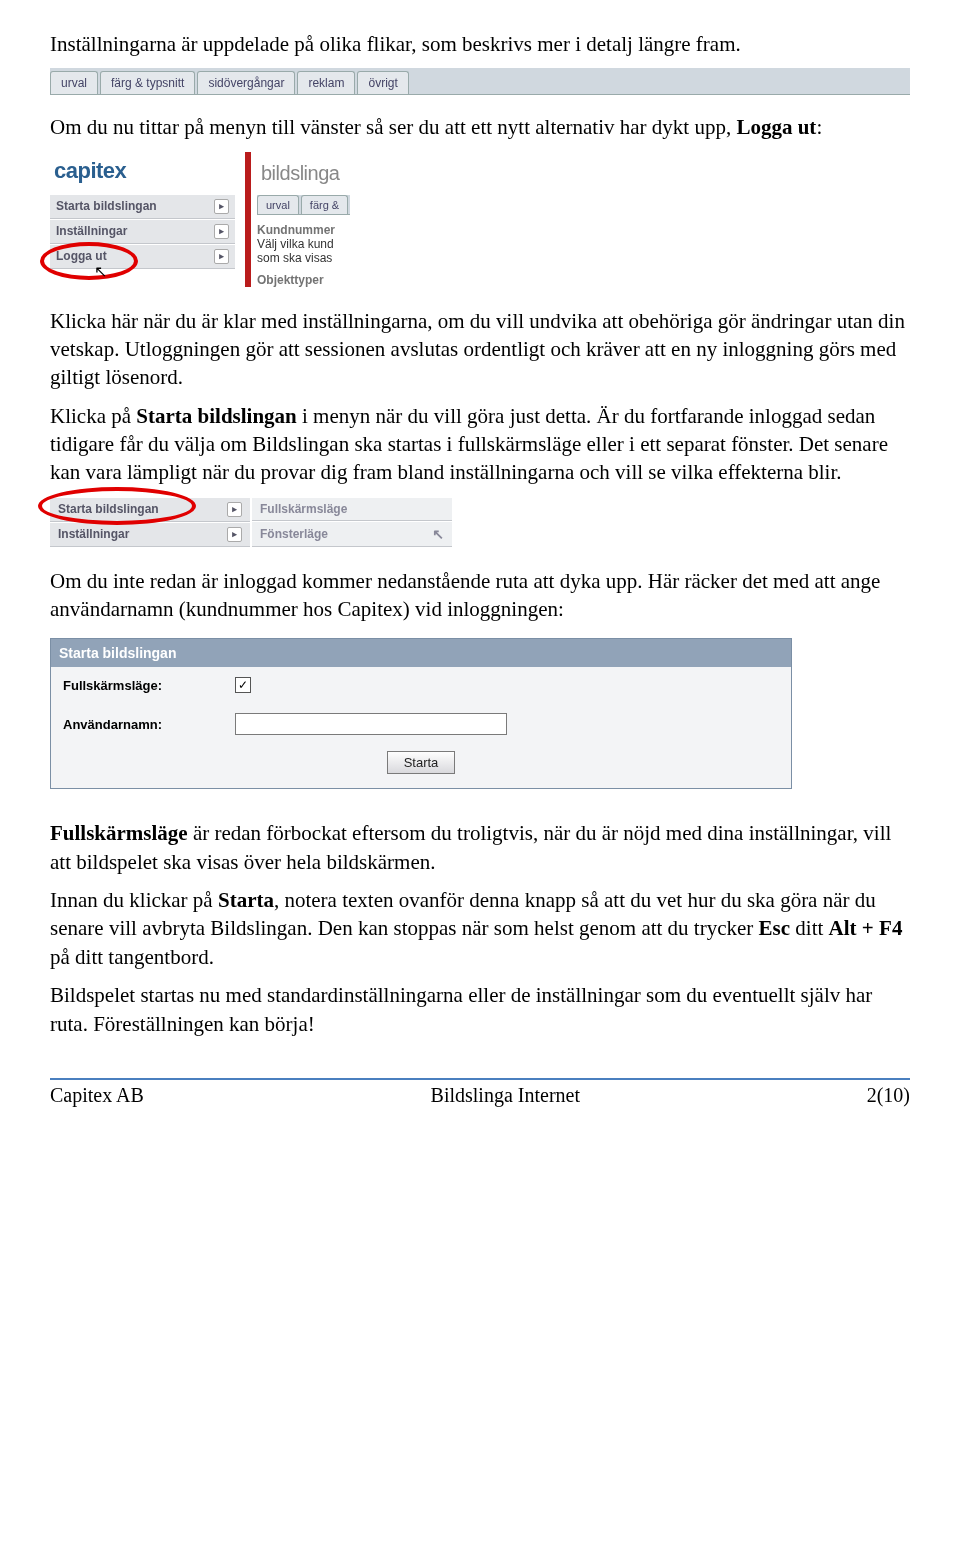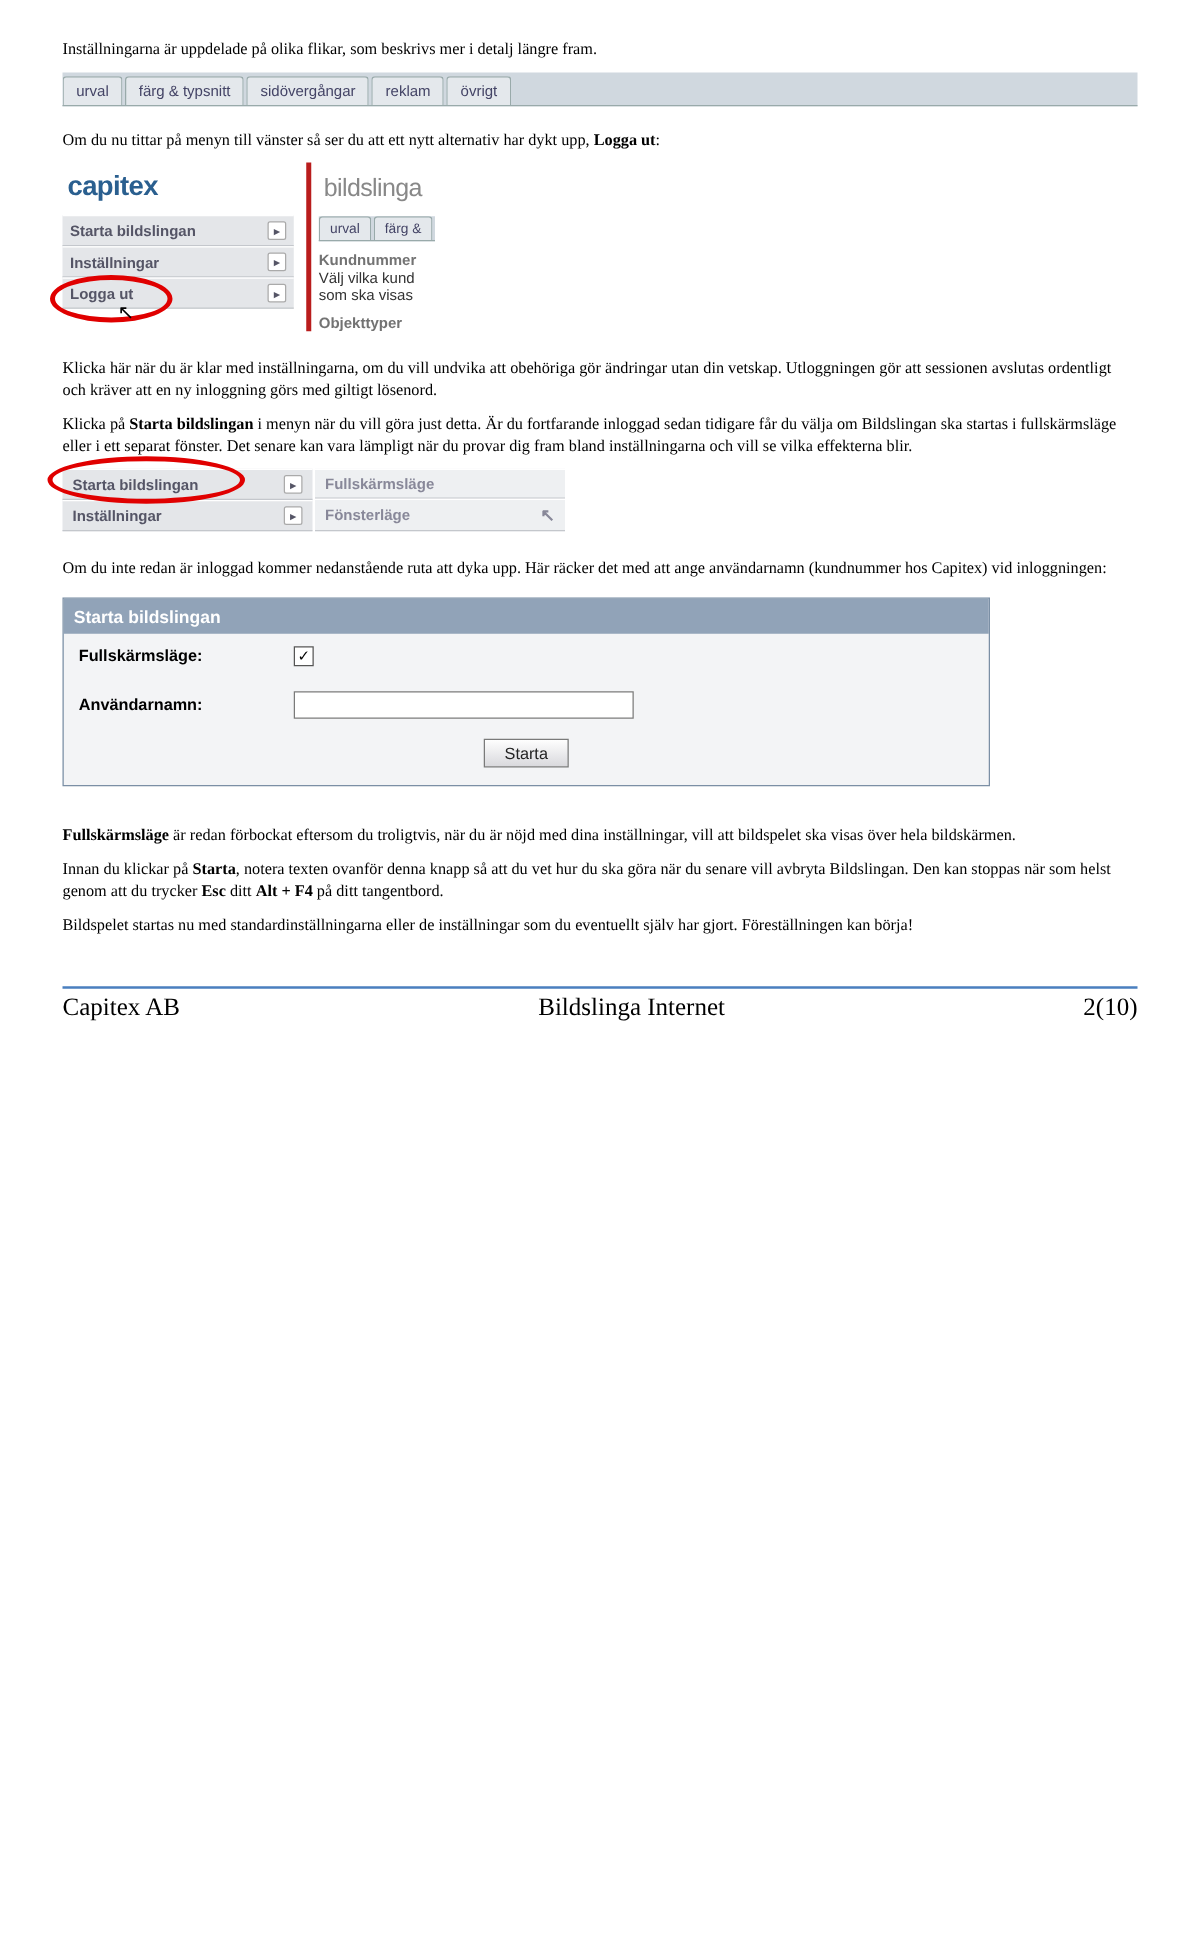--- a/index.html
+++ b/index.html
@@ -8,21 +8,21 @@
     background: #fff;
     font-family: Georgia, 'Times New Roman', serif;
     color: #000;
     width: 960px;
   }
   .page {
     padding: 20px 50px 10px 50px;
   }
   p {
     margin: 10px 0;
-    font-size: 13px;
+    font-size: 21px;
     line-height: 1.35;
   }
   .bold { font-weight: bold; }
   .tabrow {
     display: flex;
     align-items: flex-end;
     background: #d0d8df;
     height: 26px;
     margin: 8px 0 18px 0;
     font-family: Verdana, Arial, sans-serif;
@@ -87,21 +87,21 @@
     color:#556;
   }
   .red-circle {
     position:absolute;
     border:4px solid #e00000;
     border-radius:50%;
     width:90px;height:30px;
     pointer-events:none;
   }
   .right-frag {
-    border-left:4px solid #b91c1c;
+    border-left:6px solid #b91c1c;
     padding-left:6px;
     margin-left:10px;
     font-family: Verdana, Arial, sans-serif;
     font-size: 12px;
   }
   .mini-tabrow {
     display:flex;
     background:#d0d8df;
     border-bottom:1px solid #9aa;
   }
@@ -300,21 +300,21 @@
   </div>
 
   <p>
     <span class="bold">Fullskärmsläge</span><span> är redan förbockat eftersom du troligtvis, när du är nöjd med dina inställningar, vill att bildspelet ska visas över hela bildskärmen.</span>
   </p>
 
   <p>
     <span>Innan du klickar på </span><span class="bold">Starta</span><span>, notera texten ovanför denna knapp så att du vet hur du ska göra när du senare vill avbryta Bildslingan. Den kan stoppas när som helst genom att du trycker </span><span class="bold">Esc</span><span> ditt </span><span class="bold">Alt + F4</span><span> på ditt tangentbord.</span>
   </p>
 
-  <p>Bildspelet startas nu med standardinställningarna eller de inställningar som du eventuellt själv har gjort. Föreställningen kan börja!</p>
+  <p>Bildspelet startas nu med standardinställningarna eller de inställningar som du eventuellt själv har ruta. Föreställningen kan börja!</p>
 
 </div>
 
 <div class="footer-line"></div>
 <div class="footer-row">
   <span>Capitex AB</span>
   <span>Bildslinga Internet</span>
   <span>2(10)</span>
 </div>
 

